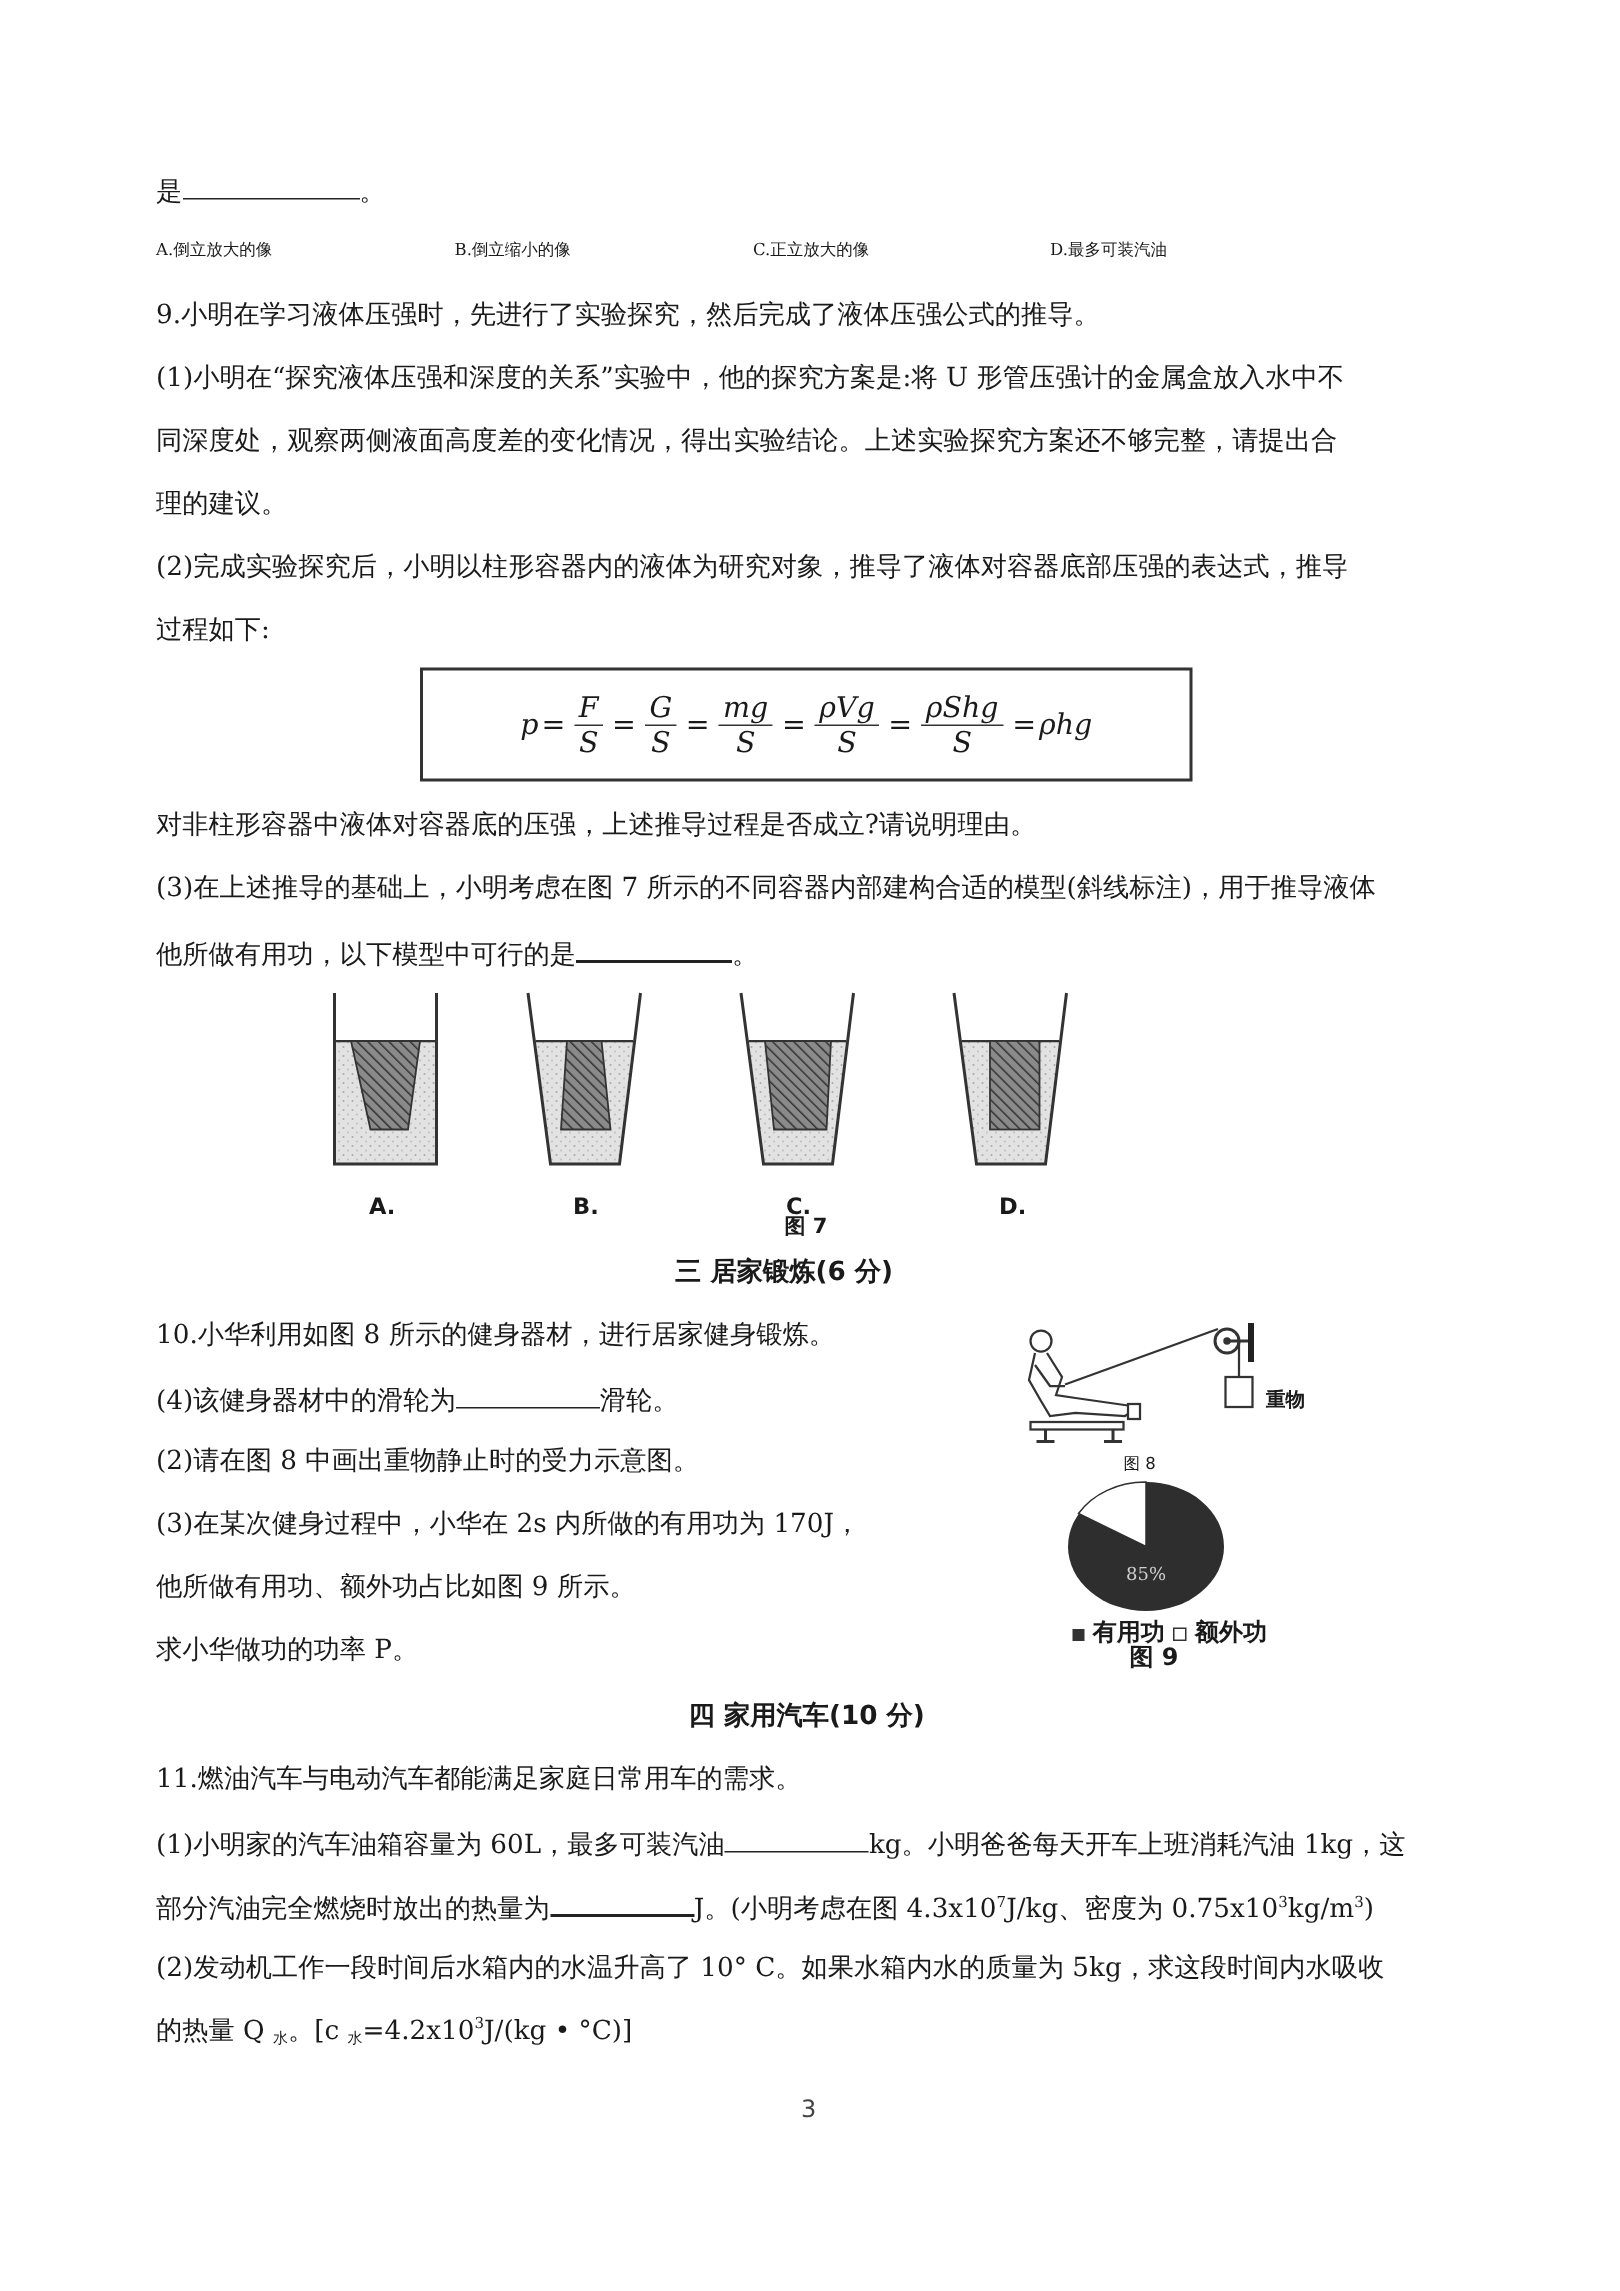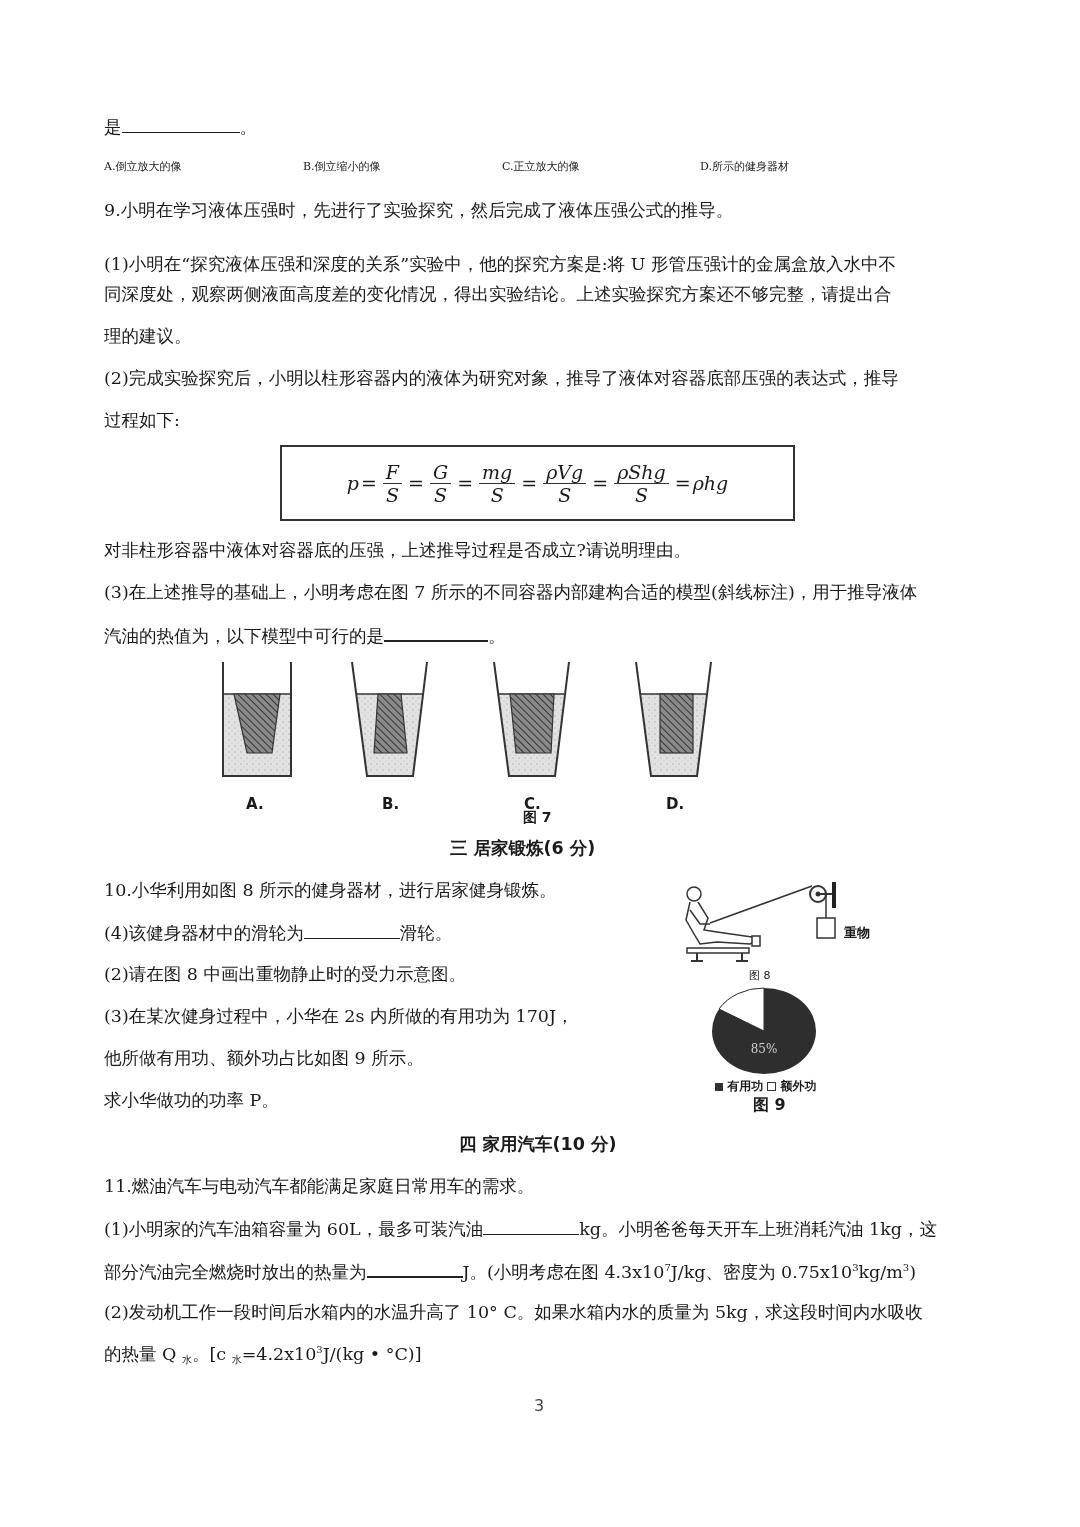--- a/index.html
+++ b/index.html
@@ -26,24 +26,24 @@
 </style>
 </head>
 <body>
 
 <div class="line" style="top:114px">
   <span>是</span><span class="blank" style="width:118px"></span><span>。</span>
 </div>
 <div class="opt" style="left:104px; top:155px">A.倒立放大的像</div>
 <div class="opt" style="left:303px; top:155px">B.倒立缩小的像</div>
 <div class="opt" style="left:502px; top:155px">C.正立放大的像</div>
-<div class="opt" style="left:700px; top:155px">D.所示的健身器材</div>
+<div class="opt" style="left:700px; top:155px">D.最多可装汽油</div>
 
 <div class="line" style="top:198px">9.小明在学习液体压强时，先进行了实验探究，然后完成了液体压强公式的推导。</div>
-<div class="line" style="top:252px">(1)小明在“探究液体压强和深度的关系”实验中，他的探究方案是:将 U 形管压强计的金属盒放入水中不</div>
+<div class="line" style="top:240px">(1)小明在“探究液体压强和深度的关系”实验中，他的探究方案是:将 U 形管压强计的金属盒放入水中不</div>
 <div class="line" style="top:282px">同深度处，观察两侧液面高度差的变化情况，得出实验结论。上述实验探究方案还不够完整，请提出合</div>
 <div class="line" style="top:324px">理的建议。</div>
 <div class="line" style="top:366px">(2)完成实验探究后，小明以柱形容器内的液体为研究对象，推导了液体对容器底部压强的表达式，推导</div>
 <div class="line" style="top:408px">过程如下:</div>
 
 <div class="formula-box">
   <span>p</span>
   <span class="eq">=</span>
   <span class="frac">
       <span class="num">F</span>
@@ -69,21 +69,21 @@
       <span class="num">ρShg</span>
       <span class="den">S</span>
     </span>
   <span class="eq">=</span>
   <span>ρhg</span>
 </div>
 
 <div class="line" style="top:538px">对非柱形容器中液体对容器底的压强，上述推导过程是否成立?请说明理由。</div>
 <div class="line" style="top:580px">(3)在上述推导的基础上，小明考虑在图 7 所示的不同容器内部建构合适的模型(斜线标注)，用于推导液体</div>
 <div class="line" style="top:622px">
-  <span>汽油的热值为，以下模型中可行的是</span><span class="blank bold" style="width:104px"></span><span>。</span>
+  <span>他所做有用功，以下模型中可行的是</span><span class="blank bold" style="width:104px"></span><span>。</span>
 </div>
 
 <div class="fig7">
   <svg width="660" height="140" viewBox="0 0 660 140">
     <defs>
       <pattern id="hatch" width="5" height="5" patternUnits="userSpaceOnUse" patternTransform="rotate(-45)">
         <rect width="5" height="5" fill="#8a8a8a"></rect>
         <line x1="0" y1="0" x2="0" y2="5" stroke="#333" stroke-width="2"></line>
       </pattern>
       <pattern id="liquid" width="6" height="6" patternUnits="userSpaceOnUse">
@@ -167,21 +167,21 @@
   <div class="small" style="position:absolute; left:172px; top:52px; font-weight:bold">重物</div>
 </div>
 <div class="small" style="position:absolute; left:749px; top:968px; font-size:11px">图 8</div>
 
 <div style="position:absolute; left:705px; top:985px; width:160px; height:125px">
   <svg width="160" height="90" viewBox="0 0 160 90">
     <ellipse cx="59" cy="46" rx="52" ry="43" fill="#2e2e2e"></ellipse>
     <path d="M59 46 L59 3 A52 43 0 0 0 14 24 Z" fill="#ffffff" stroke="#2e2e2e" stroke-width="1"></path>
     <text x="59" y="68" text-anchor="middle" font-family="DejaVu Serif, serif" font-size="12" fill="#cfcfcf">85%</text>
   </svg>
-  <div class="small" style="position:absolute; left:10px; top:93px; font-size:12px; font-weight:bold; white-space:nowrap">
+  <div class="small" style="position:absolute; left:10px; top:93px; font-size:16px; font-weight:bold; white-space:nowrap">
     <span style="display:inline-block;width:8px;height:8px;background:#333;vertical-align:-1px"></span>
     <span>有用功</span>
     <span style="display:inline-block;width:7px;height:7px;border:1px solid #333;vertical-align:-1px"></span>
     <span>额外功</span>
   </div>
   <div class="small" style="position:absolute; left:48px; top:110px; font-size:16px; font-weight:bold">图 9</div>
 </div>
 
 <div class="heading" style="left:459px; top:1132px">四  家用汽车(10 分)</div>
 

